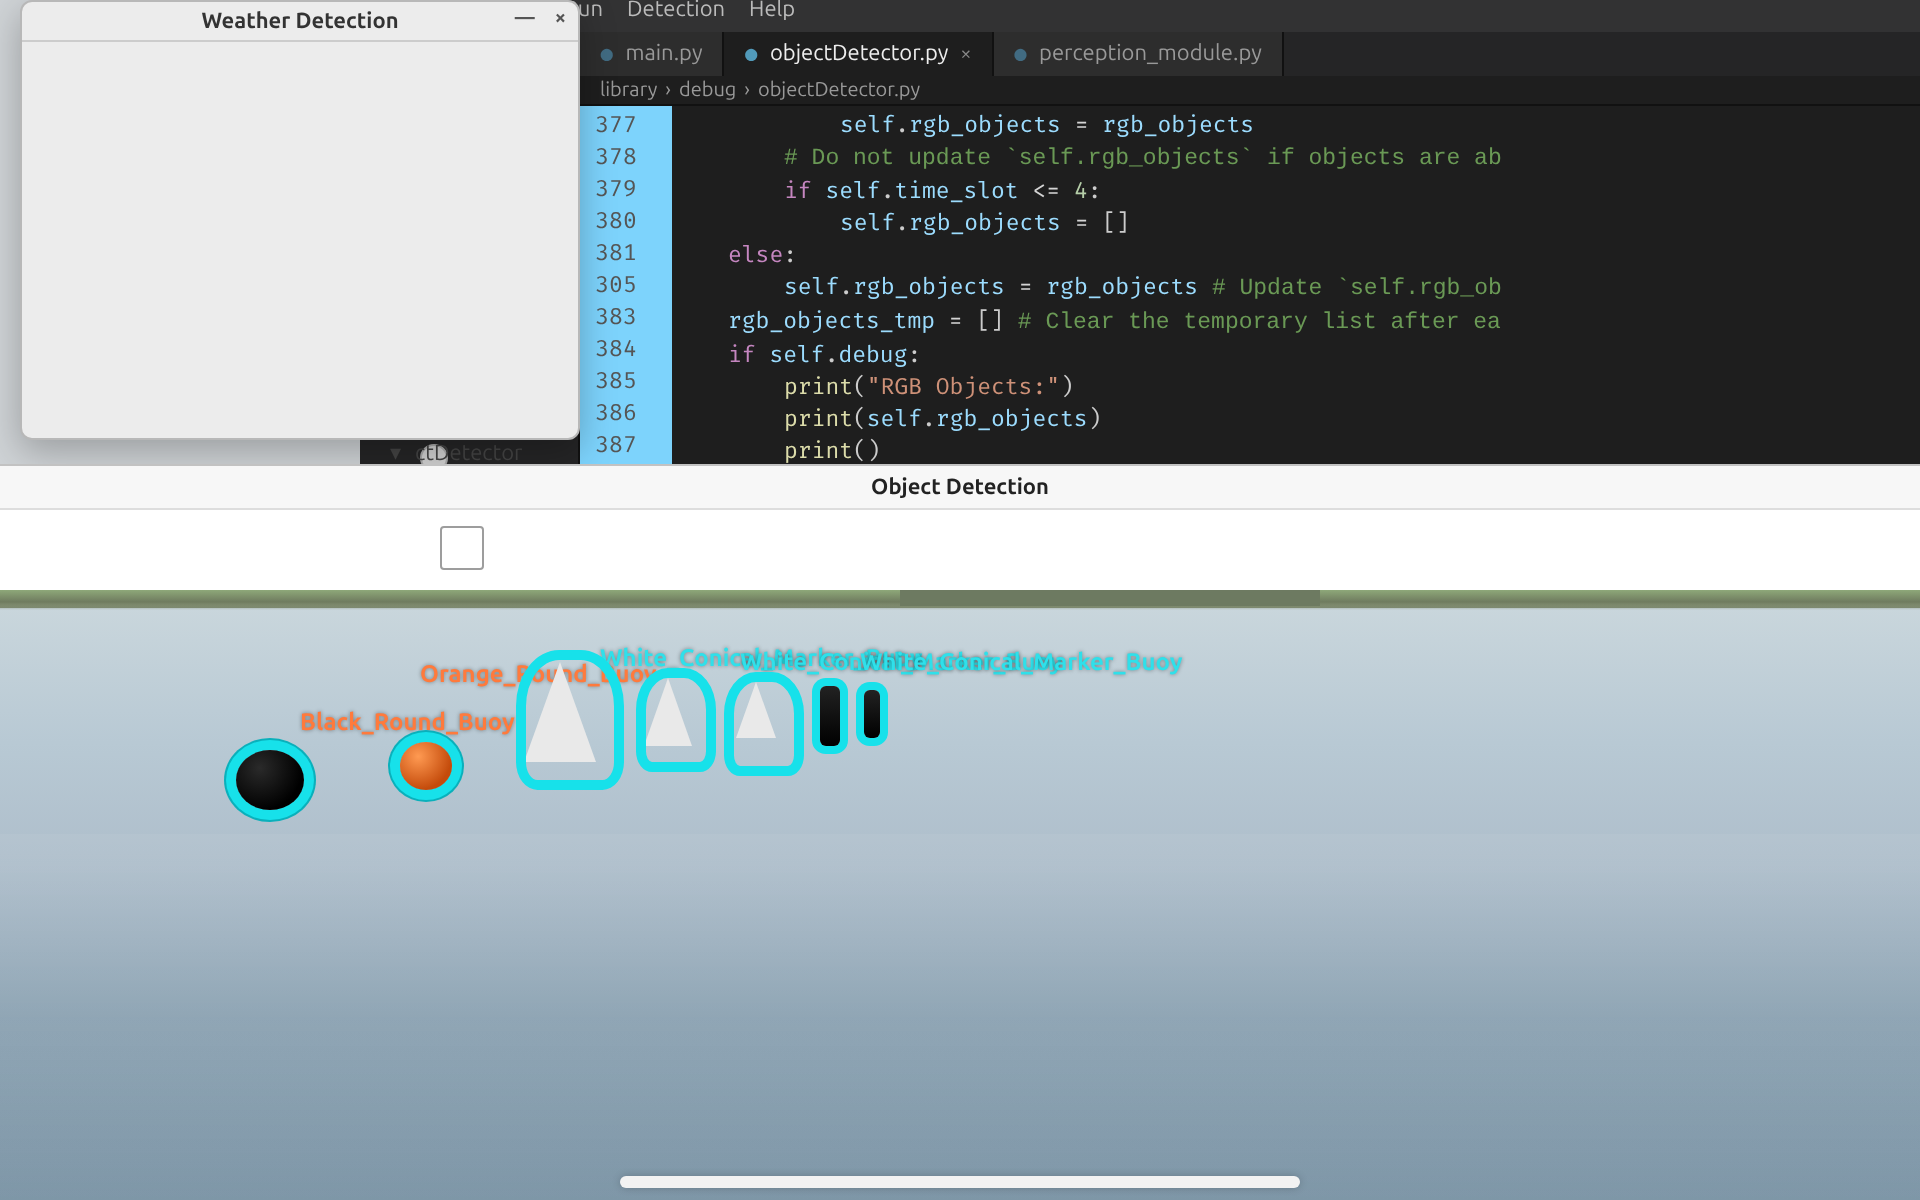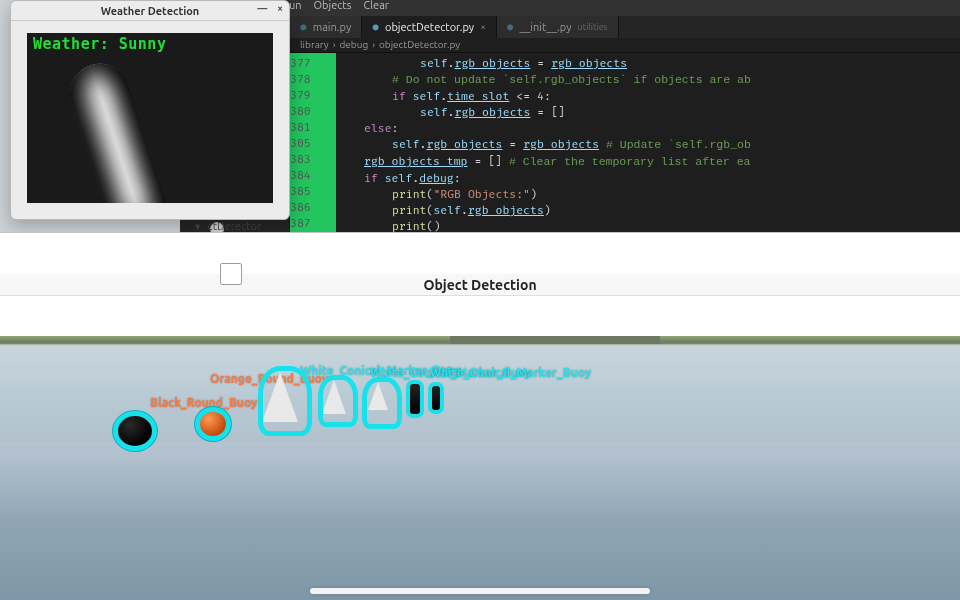--- a/index.html
+++ b/index.html
@@ -41,27 +41,27 @@
     border-right: 1px solid #111; background: #2d2d2d;
   }
   .tab.active { background: #1e1e1e; color: #eee; }
   .tab .close { font-size: 10px; color: #888; }
   .breadcrumb {
     height: 18px; font-size: 10px; color: #999; display: flex; align-items: center;
     gap: 4px; padding: 0 10px; border-bottom: 1px solid #111;
   }
   .code-area { display: flex; font-family: "Fira Mono", Menlo, Consolas, monospace; font-size: 11.5px; }
   .gutter {
-    width: 46px; text-align: left; color: #555; padding: 2px 10px 0 0; line-height: 16px;
-    background: #22c55e;
+    width: 46px; text-align: center; color: #555; padding: 2px 10px 0 0; line-height: 16px;
+    background: #7dd3fc;
   }
   .code { flex: 1; padding-top: 2px; white-space: pre; line-height: 16px; overflow: hidden; }
   .tok-key { color: #c586c0; }
   .tok-self { color: #9cdcfe; }
-  .tok-prop { color: #9cdcfe; text-decoration: underline; }
+  .tok-prop { color: #9cdcfe; }
   .tok-func { color: #dcdcaa; }
   .tok-num { color: #b5cea8; }
   .tok-str { color: #ce9178; }
   .tok-cmt { color: #6a9955; font-family: Liberation Mono, monospace; }
   .tok-op { color: #d4d4d4; }
 
   
   .treebar {
     position: absolute; left: 195px; top: 220px; font-size: 11px; color: #444;
   }
@@ -94,22 +94,22 @@
   }
 
   
   .objdet-panel {
     position: absolute; left: 0; top: 232px; right: 0; height: 368px;
     background: #ffffff; display: flex; flex-direction: column;
     border-top: 1px solid #c2c2c2;
   }
   .objdet-title {
     height: 22px; display: flex; align-items: center; justify-content: center;
-    font-size: 14px; font-weight: 600; color: #222; border-bottom: 1px solid #ddd;
-    background: #f7f7f7; position: relative; margin-top: 41px;
+    font-size: 11px; font-weight: 600; color: #222; border-bottom: 1px solid #ddd;
+    background: #f7f7f7; position: relative;
   }
   .checkbox {
     position: absolute; left: 220px; top: 30px; width: 22px; height: 22px;
     background: #fff; border: 1px solid #9d9d9d; border-radius: 2px;
   }
   .scene {
     position: relative; margin-top: 40px; flex: 1;
     background:
       linear-gradient(to bottom,
         #9bbf8a 0%, #a3b08e 2%, #7e8a72 3%, 
@@ -168,22 +168,22 @@
 <body>
 
 <div id="root">
 
   <div class="vscode">
     <div class="vscode-menubar">
       <span>tion</span>
       <span>View</span>
       <span>Go</span>
       <span>Run</span>
-      <span>Objects</span>
-      <span>Clear</span>
+      <span>Detection</span>
+      <span>Help</span>
     </div>
     <div class="vscode-body">
       <div class="vscode-explorer">
         <div class="explorer-header">
             <span>⋯</span>
           </div>
         <div id="explorer-list">
             <div class="explorer-item">ache__</div>
             <div class="explorer-item">era.cpython-310.pyc</div>
             <div class="explorer-item">tDetector.cpython-310.pyc</div>
@@ -200,22 +200,21 @@
               <span style="color: rgb(65, 107, 130); font-size: 6px;">⬤</span>
               <span>main.py</span>
             </div>
             <div class="tab active">
               <span style="color: rgb(81, 154, 186); font-size: 6px;">⬤</span>
               <span>objectDetector.py</span>
               <span class="close">×</span>
             </div>
             <div class="tab">
               <span style="color: rgb(65, 107, 130); font-size: 6px;">⬤</span>
-              <span>__init__.py</span>
-              <span style="color: rgb(102, 102, 102); font-size: 9px;">utilities</span>
+              <span>perception_module.py</span>
             </div>
           </div>
         <div class="breadcrumb">
           <span>library</span>
           <span>›</span>
           <span>debug</span>
           <span>›</span>
           <span>objectDetector.py</span>
         </div>
         <div class="code-area">
@@ -246,24 +245,20 @@
   </div>
 
   <div class="weather-win">
     <div class="weather-title">
       <span>Weather Detection</span>
       <div class="ctrls">
         <span>—</span>
         <span>×</span>
       </div>
     </div>
-    <div class="weather-content">
-      <div class="pillar"></div>
-      <div class="weather-text">Weather: Sunny</div>
-    </div>
   </div>
 
   <div class="objdet-panel">
     <div class="objdet-title">
       <span>Object Detection</span>
     </div>
     <div class="checkbox"></div>
 
     <div class="scene">
       <div class="shore"></div>

